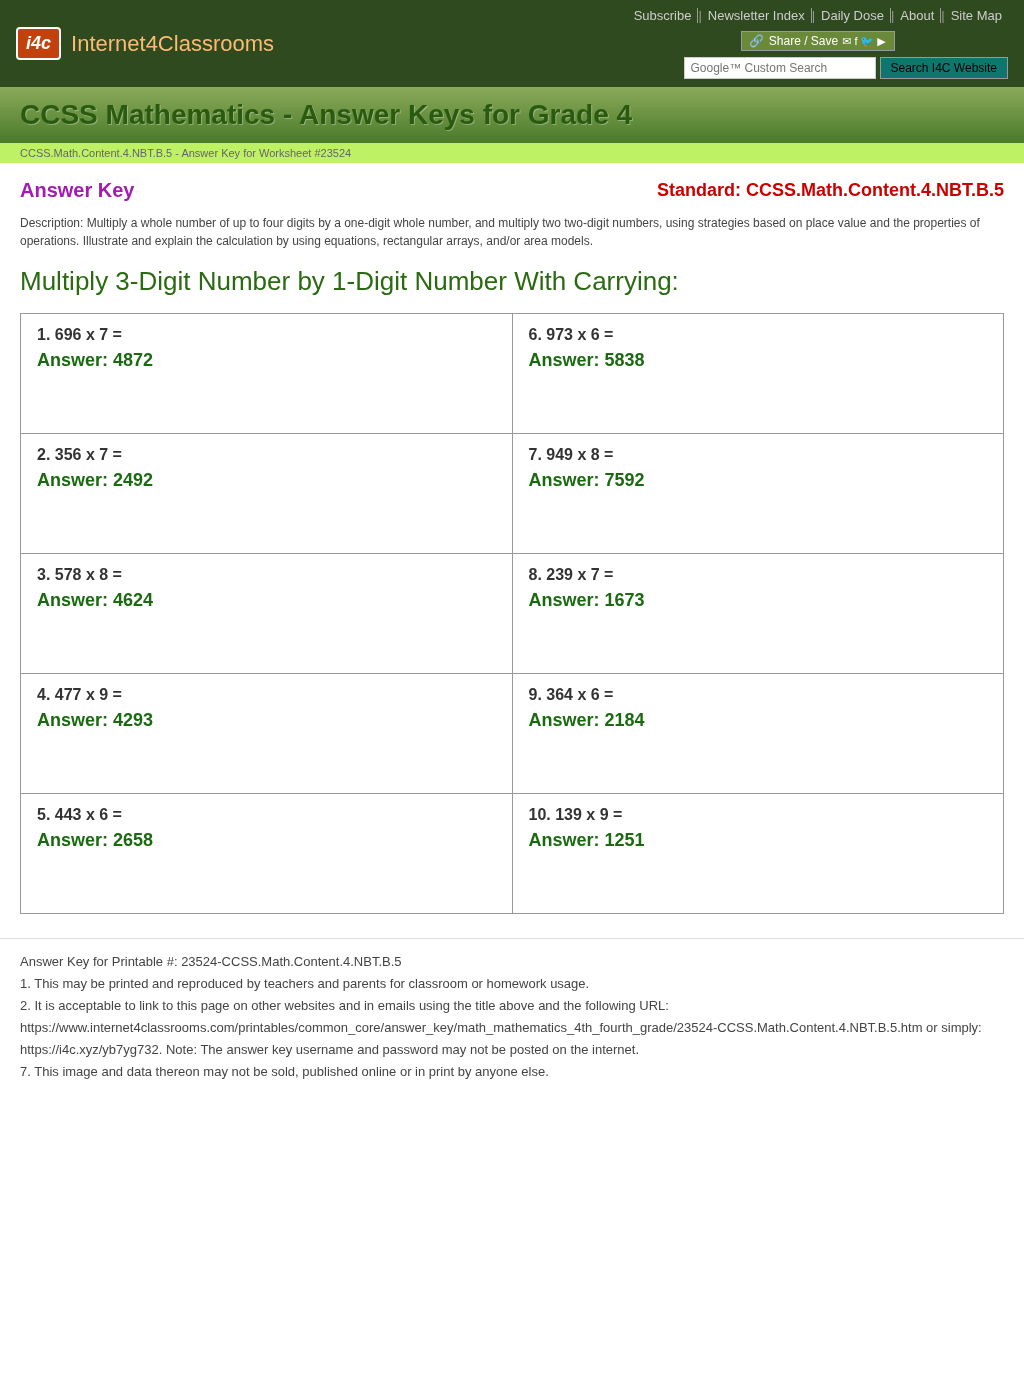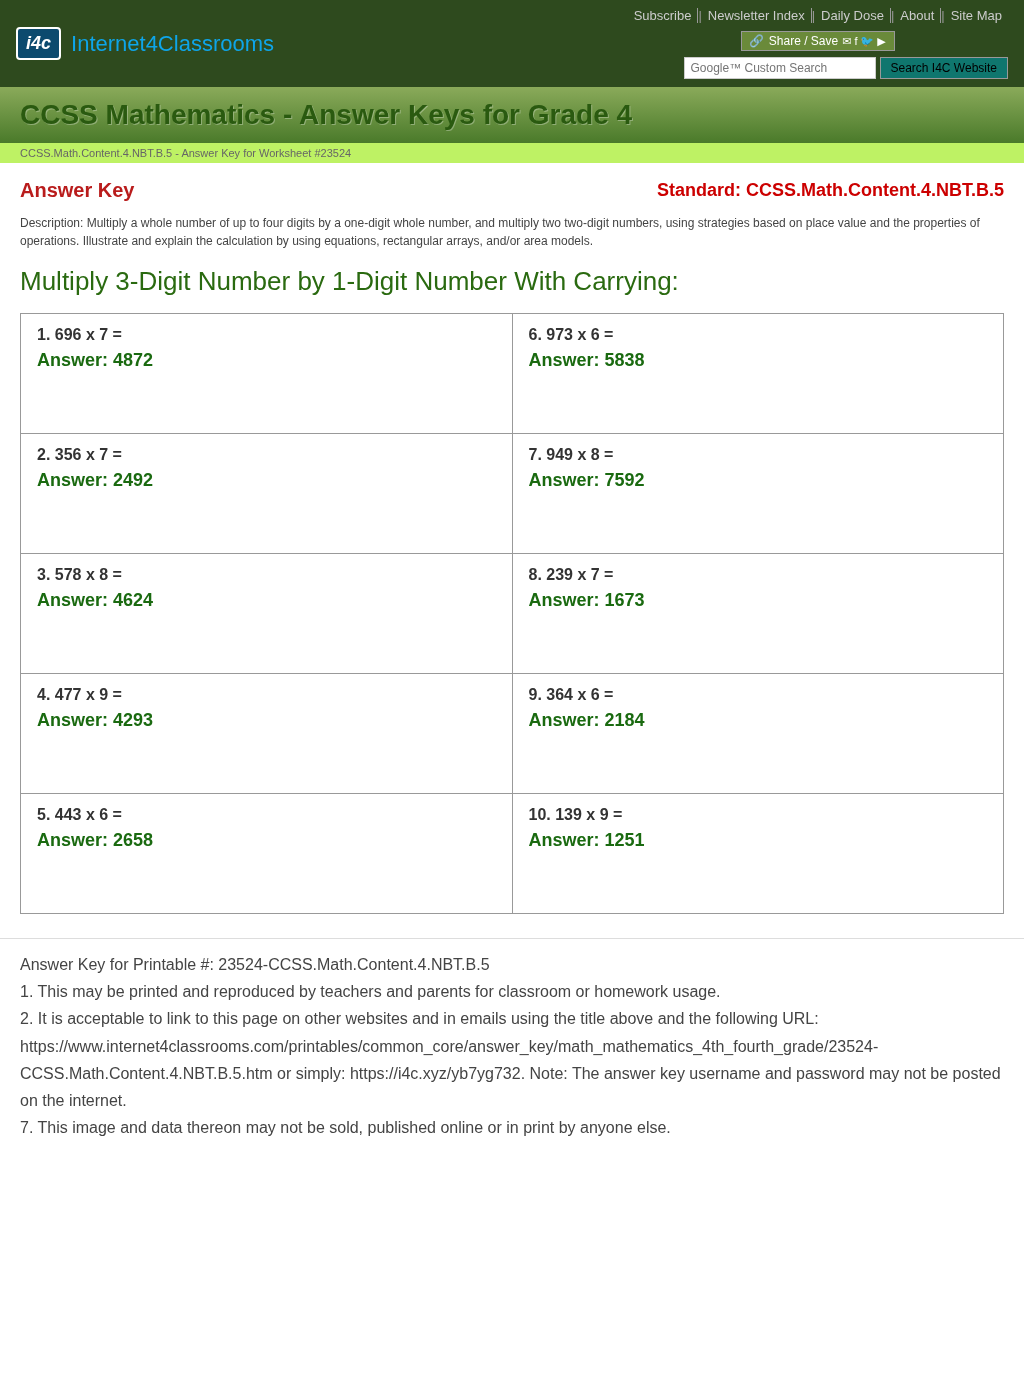--- a/index.html
+++ b/index.html
@@ -1,22 +1,22 @@
 <!DOCTYPE html>
 <html><head>
   <meta charset="utf-8">
   <style>
     * { margin: 0; padding: 0; box-sizing: border-box; }
     body { font-family: Arial, sans-serif; background: #fff; font-size: 14px; color: #333; width: 1024px; }
 
     
     #header { background: #2e4a1e; padding: 8px 16px; display: flex; align-items: center; justify-content: space-between; }
     #logo-area { display: flex; align-items: center; gap: 10px; }
-    #logo-box { background: #0c4a6e; border: 2px solid #fff; border-radius: 4px; padding: 4px 8px; color: #fff; font-weight: bold; font-size: 18px; font-style: italic; }
-    #logo-text { color: #0ea5e9; font-size: 22px; }
+    #logo-box { background: #c2410c; border: 2px solid #fff; border-radius: 4px; padding: 4px 8px; color: #fff; font-weight: bold; font-size: 18px; font-style: italic; }
+    #logo-text { color: #fdba74; font-size: 22px; }
     #nav-area { display: flex; flex-direction: column; align-items: flex-end; gap: 6px; }
     #nav-links { display: flex; gap: 0; font-size: 13px; }
     #nav-links a { color: #ccc; text-decoration: none; padding: 0 6px; border-right: 1px solid #999; }
     #nav-links a:last-child { border-right: none; }
     #share-btn { background: #6a8a3a; color: #fff; border: 1px solid #999; padding: 2px 8px; font-size: 12px; display: flex; align-items: center; gap: 4px; }
     #search-area { display: flex; gap: 4px; align-items: center; }
     #search-input { width: 192px; padding: 3px 6px; font-size: 12px; border: 1px solid #ccc; }
     #search-btn { background: #0f766e; border: 1px solid #999; padding: 3px 10px; font-size: 12px; cursor: pointer; }
 
     
@@ -24,35 +24,35 @@
     #banner h1 { color: #2a5a10; font-size: 28px; font-weight: bold; text-shadow: 1px 1px 0 rgba(255,255,255,0.3); }
 
     
     #breadcrumb { background: #bef264; padding: 4px 20px; font-size: 11px; color: #666; }
 
     
     #main { padding: 16px 20px; }
 
     
     #ak-header { display: flex; justify-content: space-between; align-items: center; margin-bottom: 12px; }
-    #ak-title { color: #b91c1c; font-size: 20px; font-weight: bold; }
+    #ak-title { color: #a21caf; font-size: 20px; font-weight: bold; }
     #standard-title { color: #c00; font-size: 18px; font-weight: bold; }
 
     #description { font-size: 12px; color: #444; margin-bottom: 16px; line-height: 1.5; }
 
     #worksheet-title { color: #2a6a10; font-size: 26px; font-weight: normal; margin-bottom: 16px; }
 
     
     #problems-grid { border: 1px solid #999; width: 100%; border-collapse: collapse; }
     .problem-cell { border: 1px solid #999; padding: 12px 16px; vertical-align: top; width: 50%; height: 120px; }
     .problem-question { color: #333; font-size: 16px; font-weight: bold; margin-bottom: 6px; }
     .problem-answer { color: #1a6a10; font-size: 18px; font-weight: bold; }
 
     
-    #footer { padding: 12px 20px; font-size: 16px; color: #444; line-height: 1.7; border-top: 1px solid #ddd; margin-top: 8px; }
+    #footer { padding: 12px 20px; font-size: 13px; color: #444; line-height: 1.7; border-top: 1px solid #ddd; margin-top: 8px; }
     #footer a { color: #2266aa; text-decoration: none; }
   </style>
 </head>
 <body>
 
 <div id="header">
   <div id="logo-area">
     <div id="logo-box">i4c</div>
     <div id="logo-text">Internet4Classrooms</div>
   </div>

